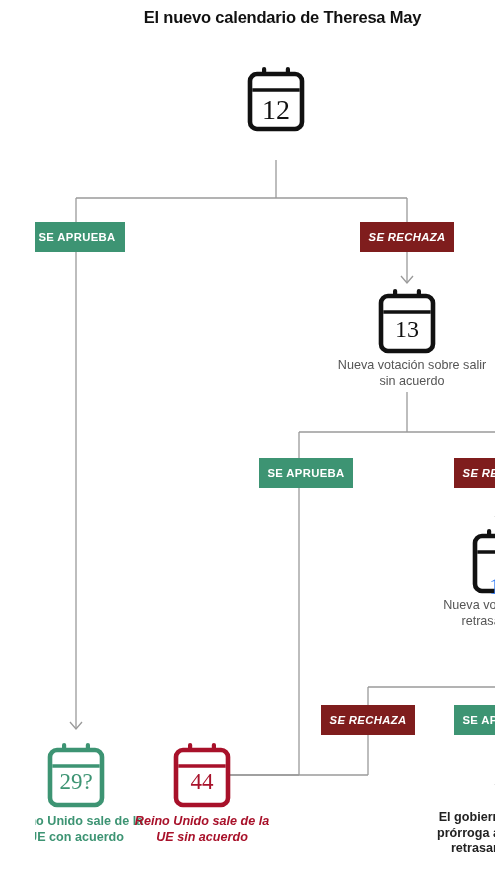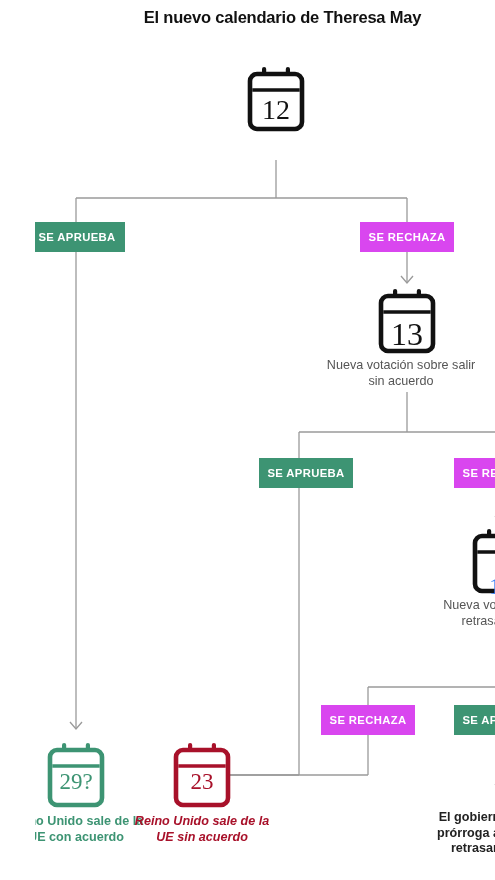--- a/index.html
+++ b/index.html
@@ -49,21 +49,21 @@
     position:absolute;
     height:30px;line-height:30px;
     color:#ffffff;
     font-size:11.3px;font-weight:bold;
     letter-spacing:0.35px;
     text-align:center;
     white-space:nowrap;
     box-sizing:border-box;
   }
   .badge.g{background:#3d9473;}
-  .badge.r{background:#d946ef;}
+  .badge.r{background:#7f1d1d;font-style:italic;}
 </style>
 </head>
 <body>
 
 <div id="stage">
 
   <div class="title">El nuevo calendario de Theresa May</div>
 
   <svg id="lines" viewBox="0 0 495 880" width="495" height="880" xmlns="http://www.w3.org/2000/svg">
     <g stroke="#9a9a9a" stroke-width="1.3" fill="none">
@@ -129,23 +129,23 @@
   <div class="badge g" style="left:-6px;top:222px;width:96px;">SE APRUEBA</div>
   <div class="badge r" style="left:325px;top:222px;width:94px;">SE RECHAZA</div>
 
   <div class="cal" style="left:342px;top:288px;width:60px;height:66px;">
     <svg width="60" height="66" viewBox="0 0 60 66" xmlns="http://www.w3.org/2000/svg">
       <rect x="16" y="1" width="4.2" height="12" rx="2.1" fill="#111111"></rect>
       <rect x="39.8" y="1" width="4.2" height="12" rx="2.1" fill="#111111"></rect>
       <rect x="4" y="8" width="52" height="55" rx="7" ry="7" fill="#ffffff" stroke="#111111" stroke-width="4.6"></rect>
       <line x1="6.3" y1="24" x2="53.7" y2="24" stroke="#111111" stroke-width="3.4"></line>
     </svg>
-    <div class="calnum" style="top:28px;font-size:32px;color:#111111;">13</div>
+    <div class="calnum" style="top:28px;font-size:24px;color:#111111;">13</div>
   </div>
-  <div class="cap" style="left:291px;top:358px;width:150px;">Nueva votación sobre salir sin acuerdo</div>
+  <div class="cap" style="left:302px;top:358px;width:150px;">Nueva votación sobre salir sin acuerdo</div>
 
   <div class="badge g" style="left:224px;top:458px;width:94px;">SE APRUEBA</div>
   <div class="badge r" style="left:419px;top:458px;width:94px;">SE RECHAZA</div>
 
   <div class="cal" style="left:436px;top:528px;width:60px;height:66px;">
     <svg width="60" height="66" viewBox="0 0 60 66" xmlns="http://www.w3.org/2000/svg">
       <rect x="16" y="1" width="4.2" height="12" rx="2.1" fill="#111111"></rect>
       <rect x="39.8" y="1" width="4.2" height="12" rx="2.1" fill="#111111"></rect>
       <rect x="4" y="8" width="52" height="55" rx="7" ry="7" fill="#ffffff" stroke="#111111" stroke-width="4.6"></rect>
       <line x1="6.3" y1="24" x2="53.7" y2="24" stroke="#111111" stroke-width="3.4"></line>
@@ -168,19 +168,19 @@
   </div>
   <div class="cap bold green" style="left:-34px;top:814px;width:150px;">Reino Unido sale de la UE con acuerdo</div>
 
   <div class="cal" style="left:137px;top:742px;width:60px;height:66px;">
     <svg width="60" height="66" viewBox="0 0 60 66" xmlns="http://www.w3.org/2000/svg">
       <rect x="16" y="1" width="4.2" height="12" rx="2.1" fill="#a8112a"></rect>
       <rect x="39.8" y="1" width="4.2" height="12" rx="2.1" fill="#a8112a"></rect>
       <rect x="4" y="8" width="52" height="55" rx="7" ry="7" fill="#ffffff" stroke="#a8112a" stroke-width="4.6"></rect>
       <line x1="6.3" y1="24" x2="53.7" y2="24" stroke="#a8112a" stroke-width="3.4"></line>
     </svg>
-    <div class="calnum" style="top:27px;font-size:23px;color:#a8112a;">23</div>
+    <div class="calnum" style="top:27px;font-size:23px;color:#a8112a;">44</div>
   </div>
   <div class="cap bold red" style="left:92px;top:814px;width:150px;">Reino Unido sale de la UE sin acuerdo</div>
 
   <div class="cap bold dark" style="left:391px;top:810px;width:150px;">El gobierno pide una prórroga a la UE para retrasar el Brexit</div>
 
 </div>
 
 </body></html>

